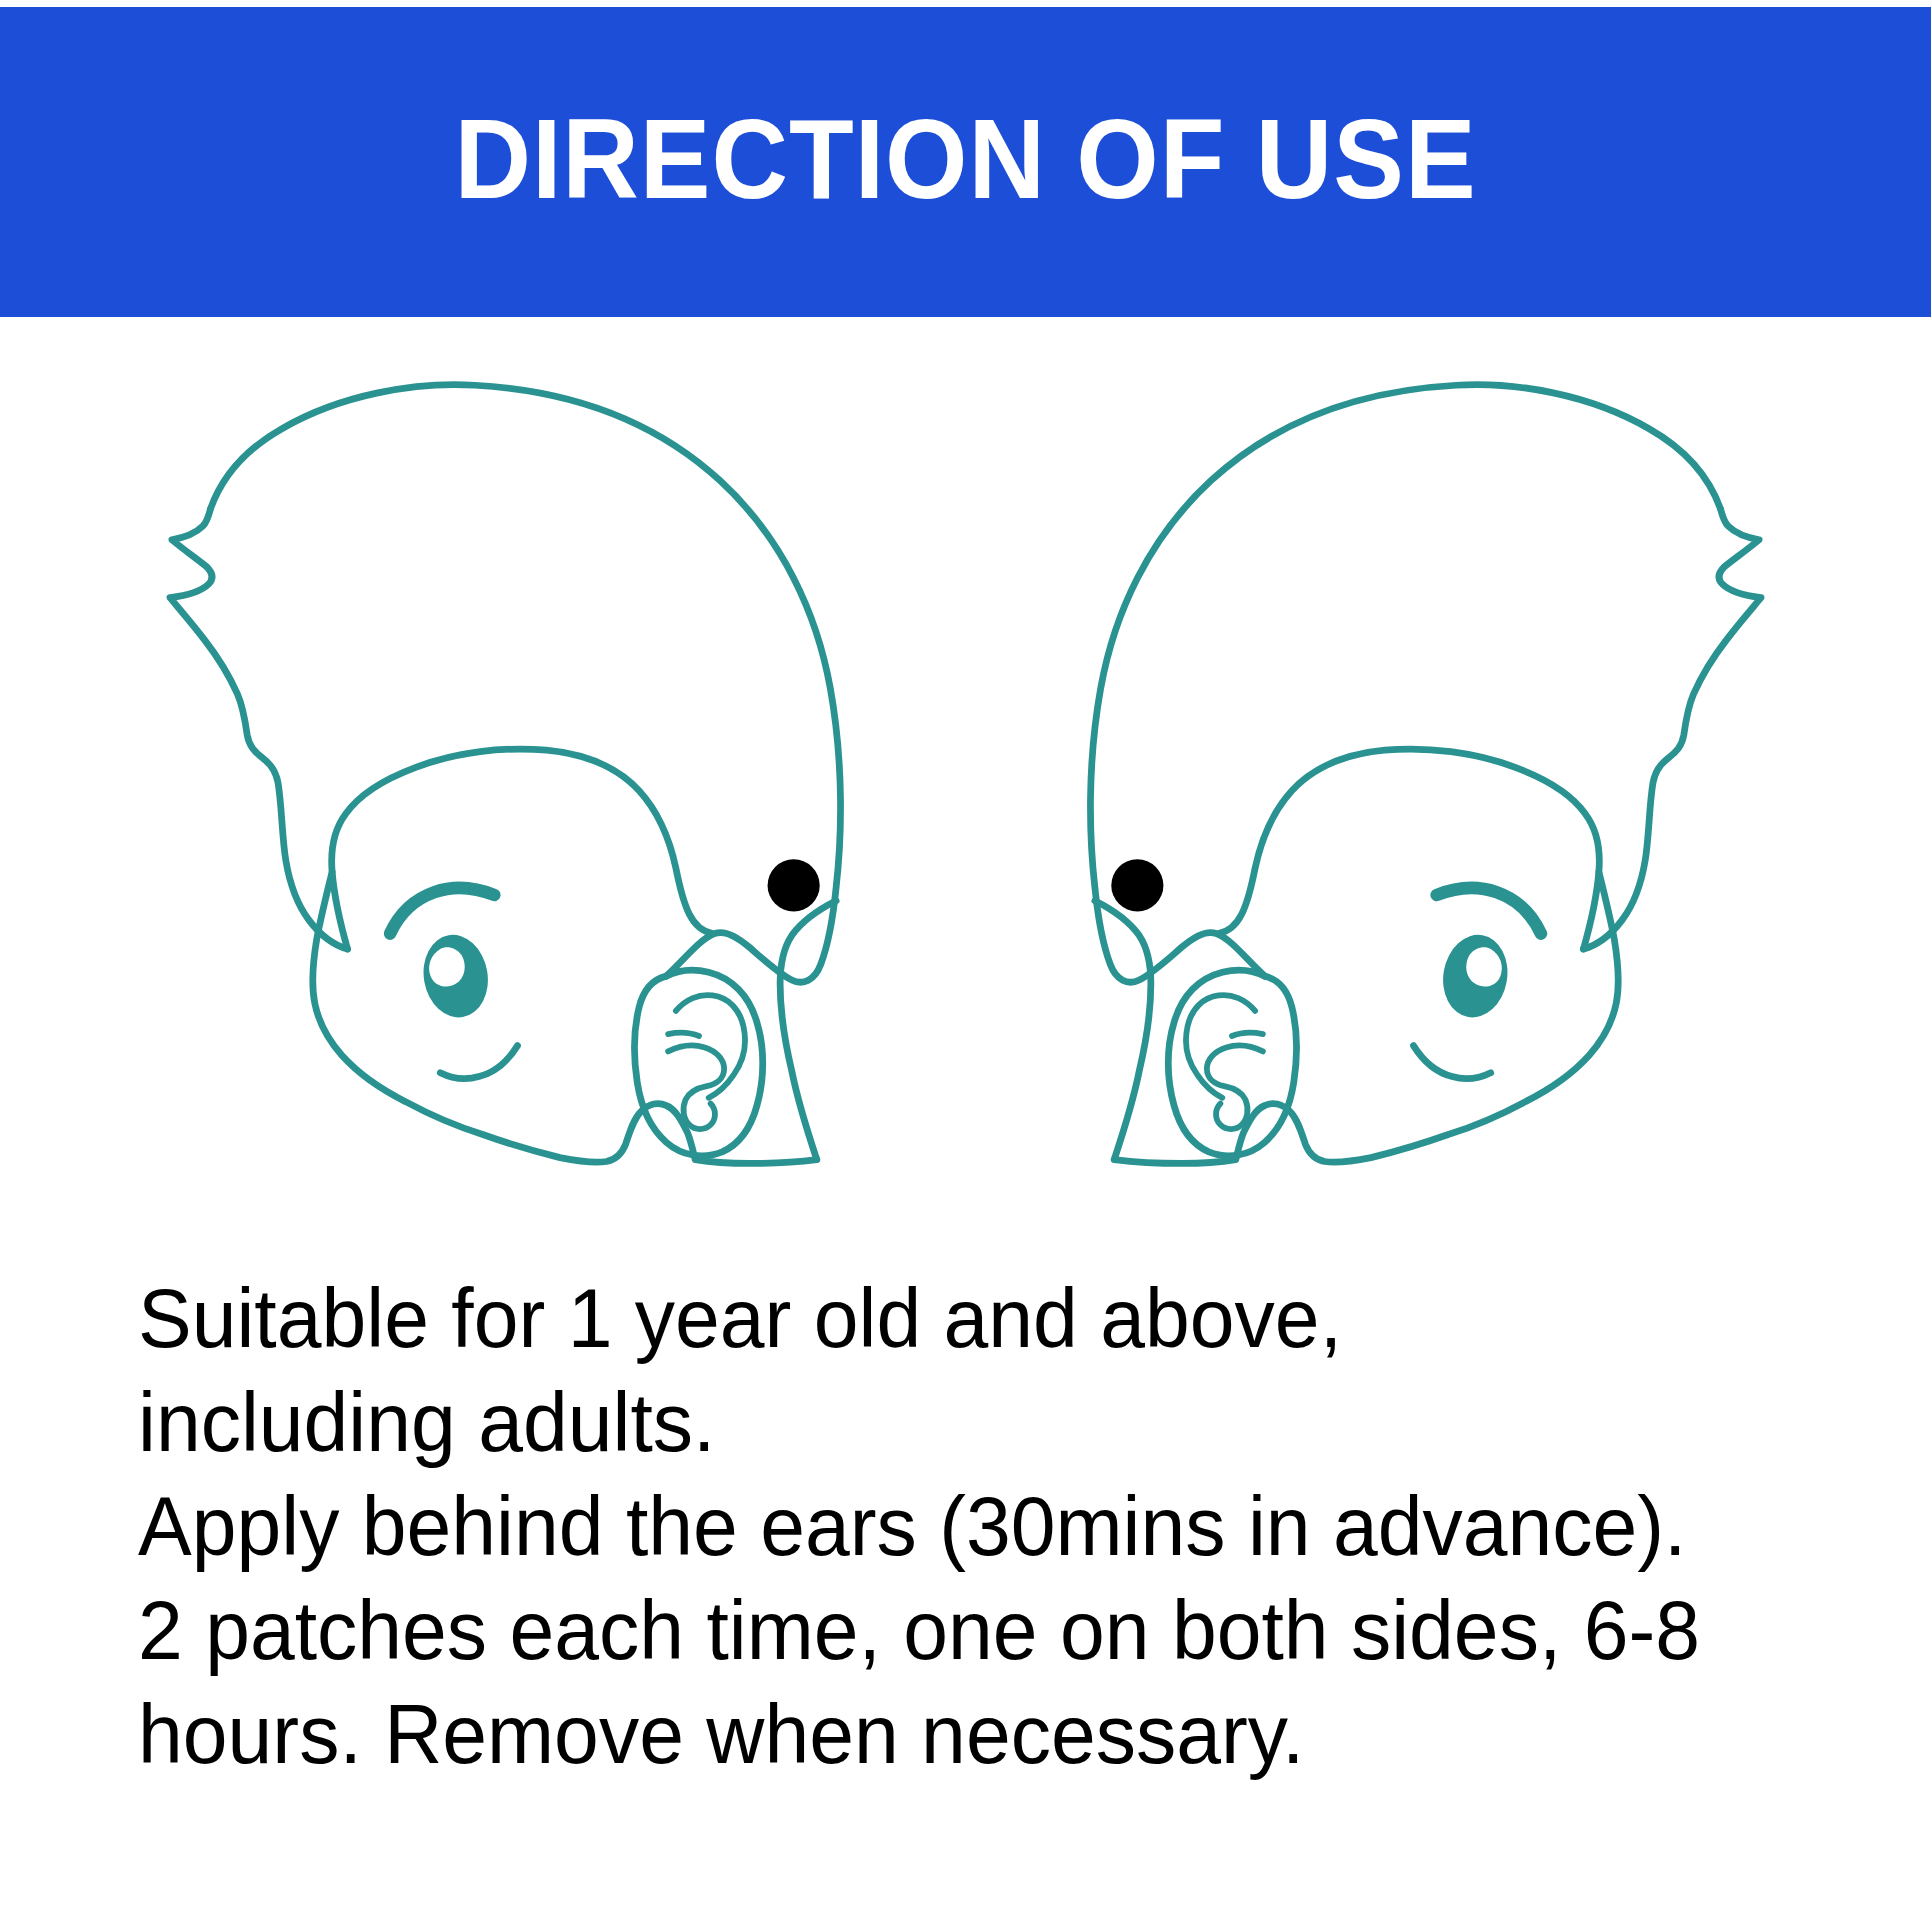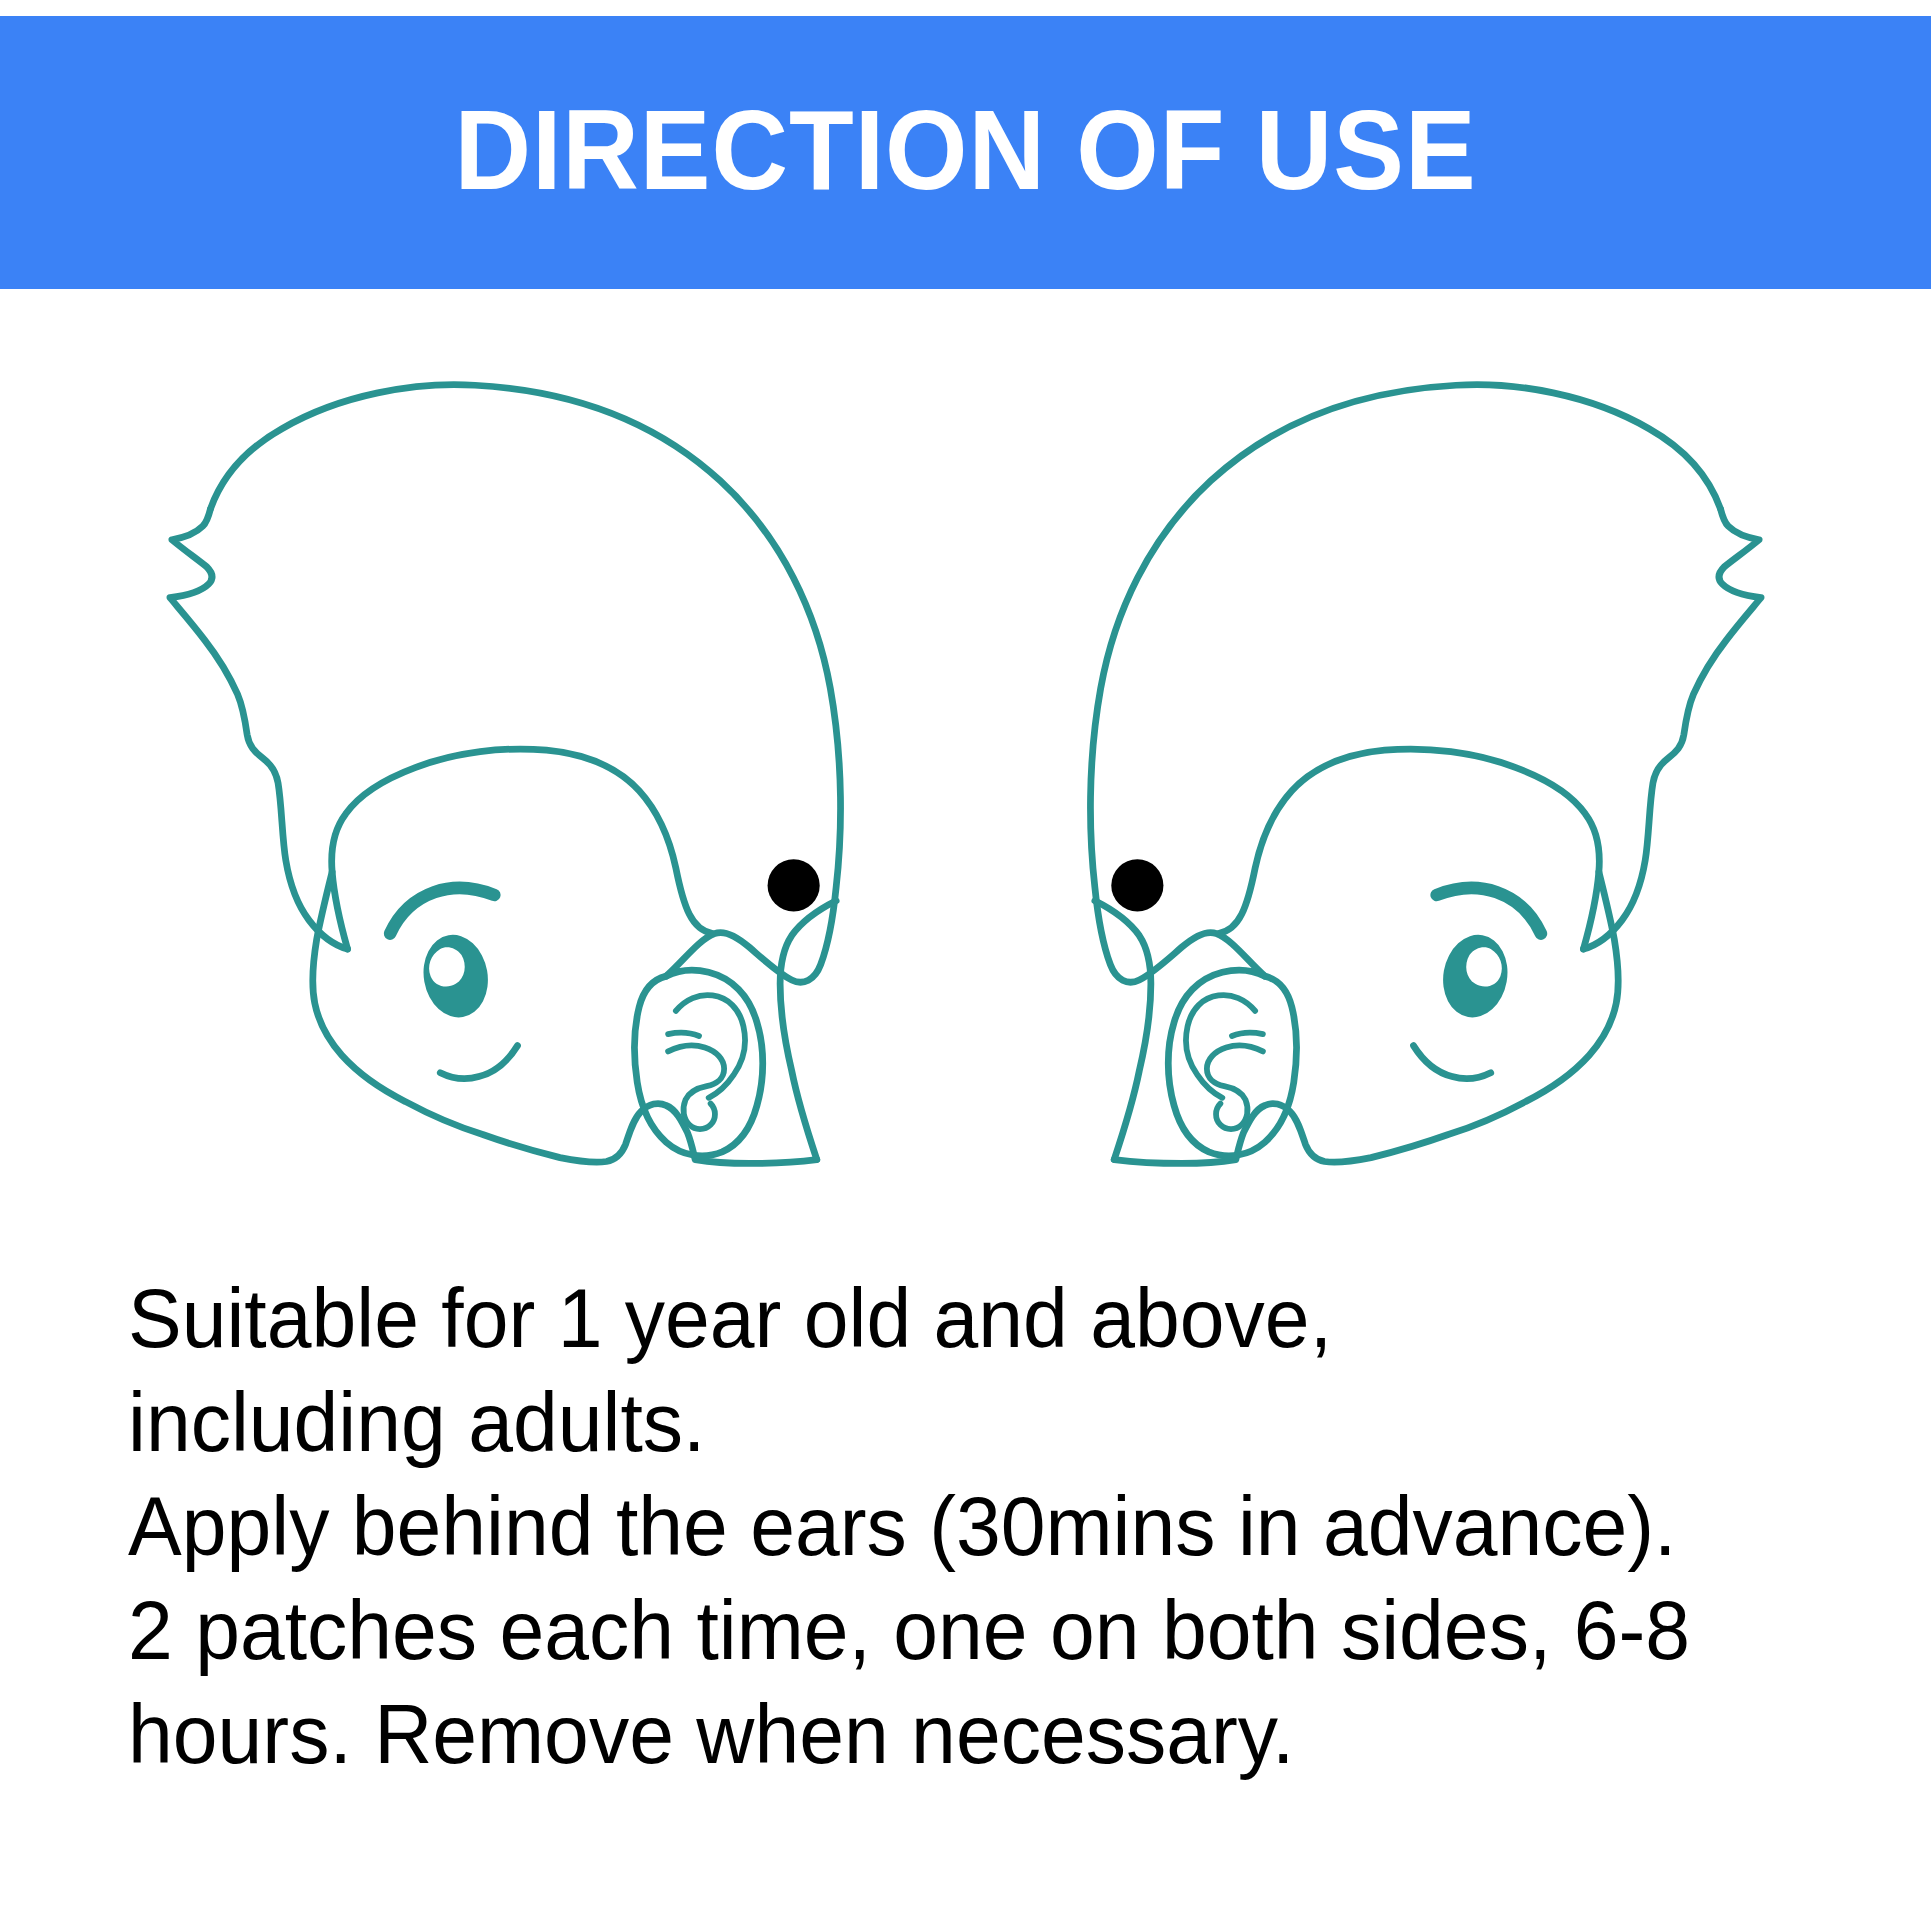--- a/index.html
+++ b/index.html
@@ -18,24 +18,24 @@
   .page {
     position: absolute;
     inset: 0;
     background: #ffffff;
   }
 
   
   .banner {
     position: absolute;
     left: 0;
-    top: 16px;
+    top: 7px;
     width: 1931px;
-    height: 273px;
-    background: #3b82f6;
+    height: 310px;
+    background: #1d4ed8;
     display: flex;
     align-items: center;
     justify-content: center;
     box-sizing: border-box;
     padding-bottom: 5.8px;
   }
   .banner-title {
     color: #ffffff;
     font-family: "Liberation Sans", sans-serif;
     font-weight: 700;
@@ -58,21 +58,21 @@
   }
   .illustration svg {
     display: block;
     width: 1931px;
     height: 966px;
   }
 
   
   .body-copy {
     position: absolute;
-    left: 128px;
+    left: 138px;
     top: 1267px;
     width: 1738px;
   }
   .copy-line {
     color: #000000;
     font-family: "Liberation Sans", sans-serif;
     font-weight: 400;
     font-size: 83px;
     line-height: 104px;
     white-space: nowrap;

